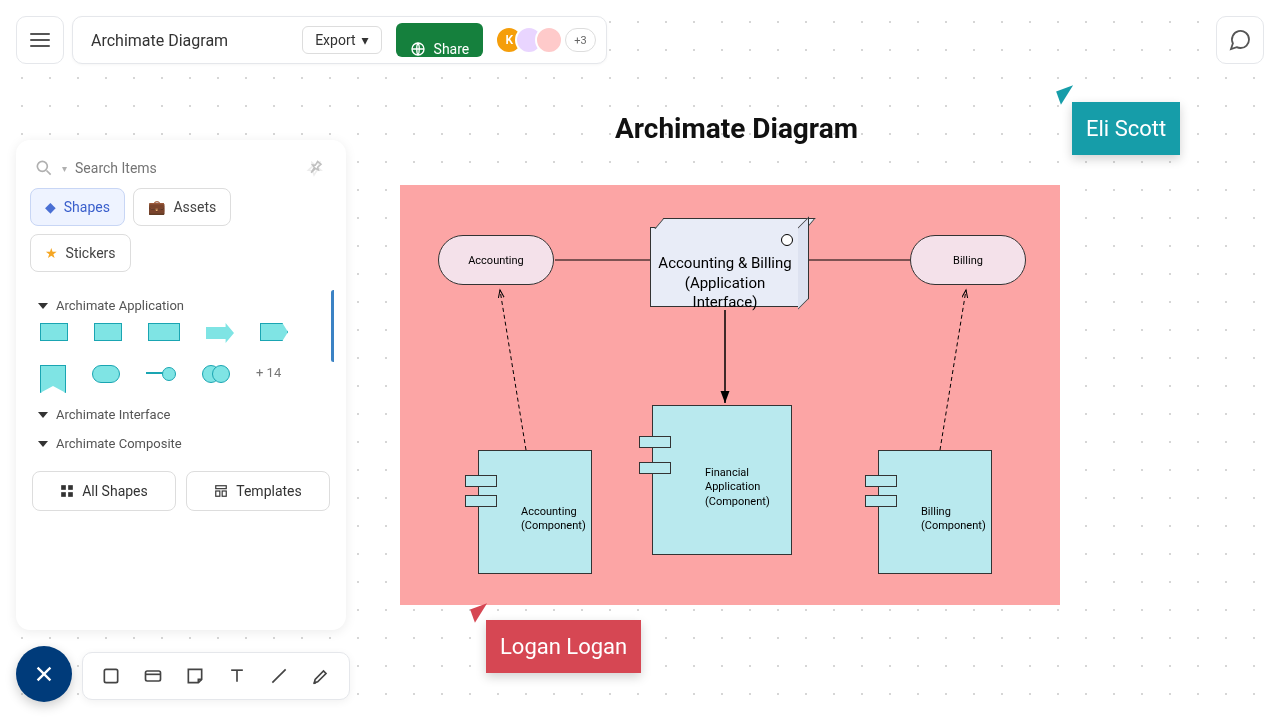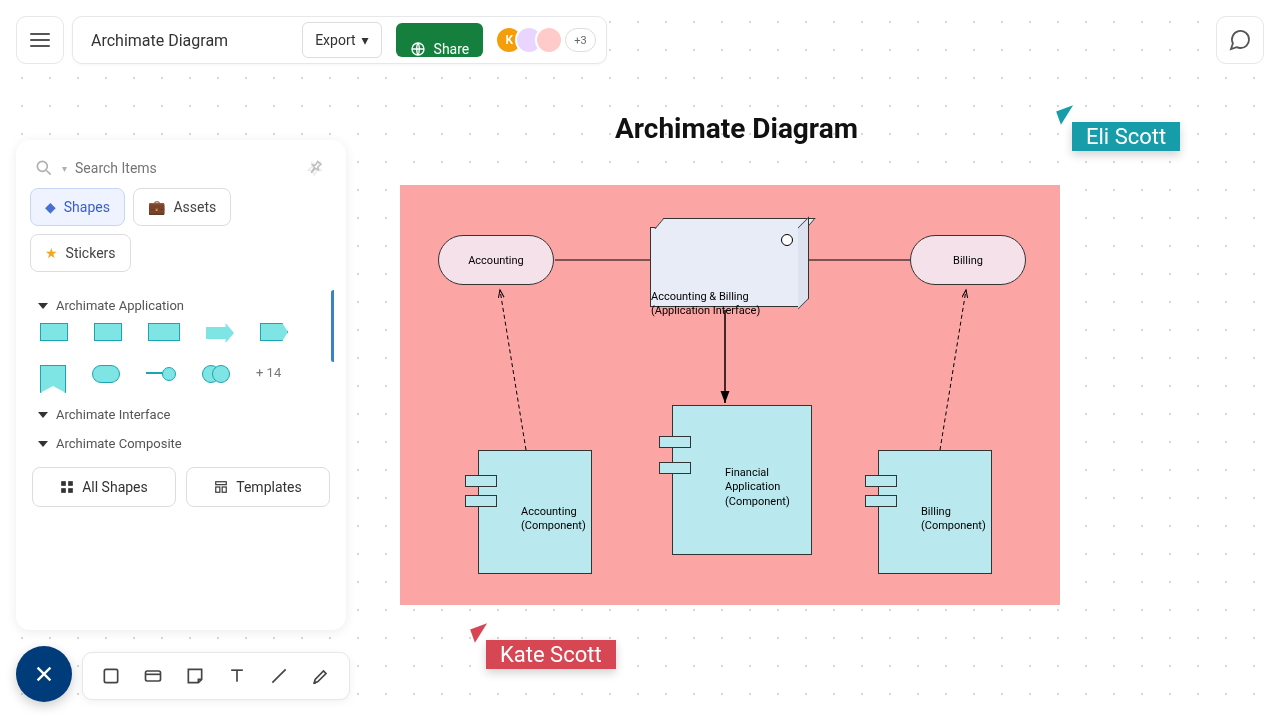--- a/index.html
+++ b/index.html
@@ -24,21 +24,21 @@
 .hamburger { width: 20px; height: 14px; display: flex; flex-direction: column; justify-content: space-between; }
 .hamburger span { height: 2px; background: #555; border-radius: 2px; }
 
 .title-bar {
   height: 48px; background: #fff; border: 1px solid #e5e7eb; border-radius: 10px;
   display: flex; align-items: center; padding: 0 10px 0 18px; gap: 14px;
   box-shadow: 0 1px 3px rgba(0,0,0,0.04);
 }
 .doc-title { font-size: 16px; color: #333; font-weight: 400; padding-right: 60px; }
 .export-btn {
-  height: 36px; border: 1px solid #ddd; border-radius: 6px; background: #fff; padding: 0 12px;
+  height: 28px; border: 1px solid #ddd; border-radius: 6px; background: #fff; padding: 0 12px;
   display: flex; align-items: center; gap: 6px; font-size: 14px; color: #333; cursor: pointer;
 }
 .share-btn {
   height: 34px; border: none; border-radius: 6px; background: #15803d; color: #fff;
   padding: 0 14px; display: flex; align-items: flex-end; gap: 8px; font-size: 14px; cursor: pointer;
 }
 .avatars { display: flex; align-items: center; margin-left: 6px; }
 .avatar {
   width: 28px; height: 28px; border-radius: 50%; border: 2px solid #fff; margin-left: -8px;
   display: flex; align-items: center; justify-content: center; font-size: 12px; font-weight: 600;
@@ -97,21 +97,21 @@
 .double-circle::before { left: 0; }
 .double-circle::after { left: 10px; }
 .more-count-shape { font-size: 13px; color: #777; width: auto; white-space: nowrap; }
 .rect-notch { position: relative; }
 .rect-notch::after { content: ""; position: absolute; right: -1px; top: 3px; width: 8px; height: 4px; background: #fff; border-bottom: 1.5px solid #c5b800; border-left: 1.5px solid #c5b800; }
 .rect-tab { position: relative; }
 .rect-tab::before { content: ""; position: absolute; left: -1px; top: -6px; width: 14px; height: 6px; background: #fff08a; border: 1.5px solid #c5b800; border-bottom: none; }
 
 .scrollbar { position: absolute; right: -2px; top: 10px; width: 5px; height: 72px; background: #3b82c4; border-radius: 3px; }
 
-.sidebar-footer { display: flex; gap: 10px; margin-top: 12px; padding: 0 4px; }
+.sidebar-footer { display: flex; gap: 10px; margin-top: 4px; padding: 0 4px; }
 .footer-btn {
   flex: 1; height: 40px; border: 1px solid #ddd; border-radius: 8px; background: #fff;
   display: flex; align-items: center; justify-content: center; gap: 8px;
   font-size: 14px; color: #333; cursor: pointer;
 }
 
 
 .close-fab {
   position: absolute; bottom: 18px; left: 16px; width: 56px; height: 56px; border-radius: 50%;
   background: #003b7a; display: flex; align-items: center; justify-content: center; cursor: pointer; z-index: 11;
@@ -132,35 +132,34 @@
 
 .pill-node {
   position: absolute; width: 116px; height: 50px; background: #f4e1ea; border: 1px solid #333;
   border-radius: 26px; display: flex; align-items: center; justify-content: center; font-size: 11px;
 }
 .box3d {
   position: absolute; width: 150px; height: 80px; background: #e8ecf7; border: 1px solid #333;
 }
 .box3d::before { content: ""; position: absolute; top: -10px; left: 8px; width: 150px; height: 10px; transform: skewX(-40deg); background: #e8ecf7; border: 1px solid #333; border-bottom: none; }
 .box3d::after { content: ""; position: absolute; top: -6px; right: -10px; width: 10px; height: 80px; transform: skewY(-45deg); background: #dde2f0; border: 1px solid #333; border-left: none; }
-.box3d-label { position: absolute; width: 100%; top: 26px; font-size: 11px; line-height: 1.3; margin-top: 36px; }
+.box3d-label { position: absolute; width: 100%; text-align: center; top: 26px; font-size: 15px; line-height: 1.3; }
 .circle-port { position: absolute; right: 6px; top: 6px; width: 12px; height: 12px; border: 1.5px solid #000; border-radius: 50%; background: #fff; z-index: 2; }
 
 .component {
   position: absolute; background: #b9e9ee; border: 1.5px solid #333;
 }
 .component .tab1, .component .tab2 {
   position: absolute; left: -14px; width: 32px; height: 12px; background: #b9e9ee; border: 1.5px solid #333;
 }
 .component .label { position: absolute; left: 56px; top: 48px; font-size: 11px; line-height: 1.3; }
 
 .cursor-tag {
-  position: absolute; padding: 2px 14px; font-size: 22px; color: #fff; font-weight: 400;
+  position: absolute; padding: 14px 14px; font-size: 22px; color: #fff; font-weight: 400;
   box-shadow: 0 4px 10px rgba(0,0,0,0.18);
-  margin-top: 20px;
 }
 .cursor-tag::before {
   content: ""; position: absolute; left: -14px; top: -14px; width: 0; height: 0;
 }
 .tag-red { background: #d64753; }
 .tag-red::before { border-left: 18px solid #d64753; border-bottom: 14px solid transparent; transform: rotate(-20deg); }
 .tag-teal { background: #169da9; }
 .tag-teal::before { border-left: 18px solid #169da9; border-bottom: 14px solid transparent; transform: rotate(-20deg); }
 
 svg.connectors { position: absolute; inset: 0; width: 100%; height: 100%; }
@@ -253,21 +252,21 @@
       <div class="shape-item lolli"></div>
       <div class="shape-item double-circle"></div>
       <div class="more-count-shape">+ 14</div>
     </div>
 
     <div class="section-title">
       <span class="caret-down"></span>
       <span>Archimate Interface</span>
     </div>
 
-    <div class="section-title" style="margin-bottom:0;">
+    <div class="section-title" style="margin-bottom:12px;">
       <span class="caret-down"></span>
       <span>Archimate Composite</span>
     </div>
   </div>
 
   <div class="sidebar-footer">
     <button class="footer-btn">
       <svg width="14" height="14" viewBox="0 0 24 24" fill="#333">
           <rect x="2" y="2" width="8" height="8"></rect>
           <rect x="14" y="2" width="8" height="8"></rect>
@@ -361,34 +360,34 @@
 (Application Interface)</div>
   </div>
 
   <div class="component" style="left:78px; top:265px; width:114px; height:124px;">
     <div class="tab1" style="top:24px;"></div>
     <div class="tab2" style="top:44px;"></div>
     <div class="label" style="left:42px; top:54px; white-space:pre-line;">Accounting
 (Component)</div>
   </div>
 
-  <div class="component" style="left:272px; top:220px; width:140px; height:150px;">
+  <div class="component" style="left:252px; top:220px; width:140px; height:150px;">
     <div class="tab1" style="top:30px;"></div>
     <div class="tab2" style="top:56px;"></div>
     <div class="label" style="left:52px; top:60px; white-space:pre-line;">Financial
 Application
 (Component)</div>
   </div>
 
   <div class="component" style="left:478px; top:265px; width:114px; height:124px;">
     <div class="tab1" style="top:24px;"></div>
     <div class="tab2" style="top:44px;"></div>
     <div class="label" style="left:42px; top:54px; white-space:pre-line;">Billing
 (Component)</div>
   </div>
 </div>
 
 <div class="cursor-tag tag-red" style="left:486px; top:620px;">
-  <span>Kate Scott</span>
+  <span>Logan Logan</span>
 </div>
 <div class="cursor-tag tag-teal" style="left:1072px; top:102px;">
   <span>Eli Scott</span>
 </div>
 
 </body></html>

